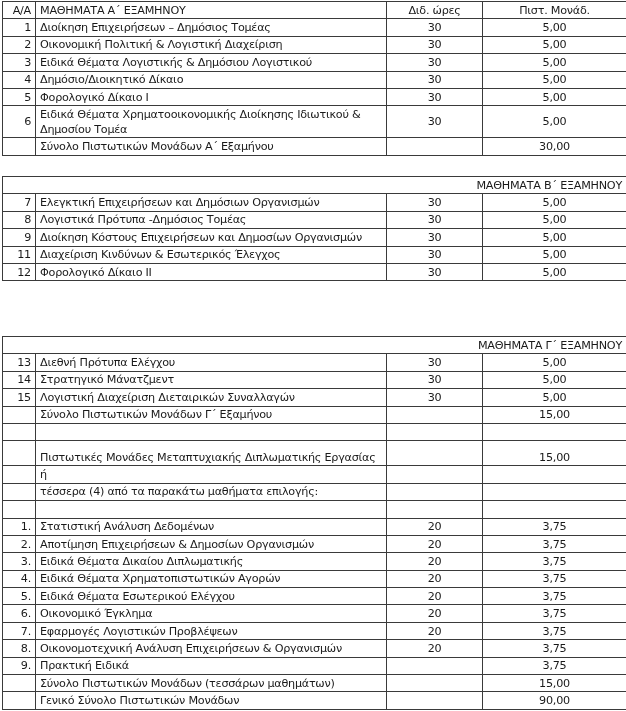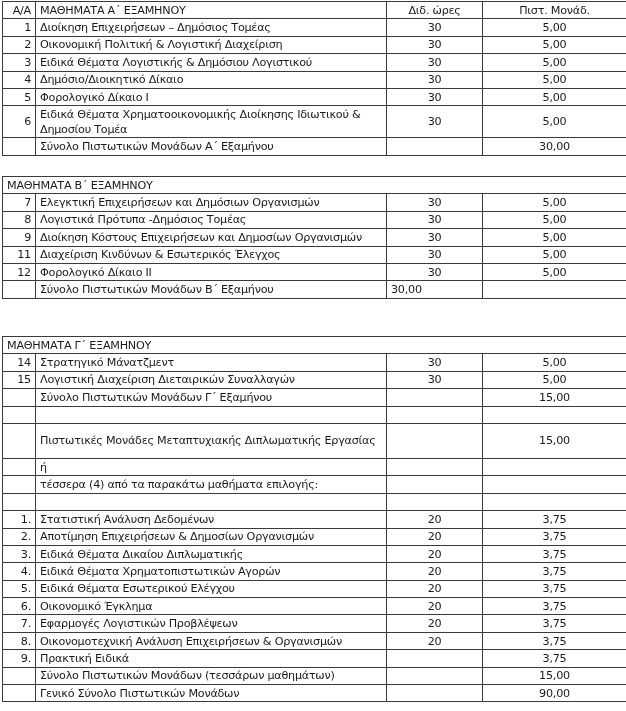--- a/index.html
+++ b/index.html
@@ -17,26 +17,26 @@
       line-height: 15px; white-space: nowrap; overflow: hidden;
       vertical-align: middle;
     }
     col.c-num { width: 33px; }
     col.c-course { width: 351px; }
     col.c-hours { width: 96px; }
     col.c-credits { width: 144px; }
     td.center { text-align: center; }
     td.num-center { text-align: right; padding: 0; }
     td.course { padding-left: 3px; }
-    td.section-head { text-align: left; }
+    td.section-head { text-align: right; }
     td.indent { padding-left: 15px; }
     td.hours-left { text-align: left; padding-left: 14px; }
     tr.tall td { height: 31px; }
     tr.tall td.course { white-space: normal; line-height: 15px; }
-    tr.mid td { height: 24px; vertical-align: bottom; padding-bottom: 10px; }
+    tr.mid td { height: 24px; vertical-align: bottom; padding-bottom: 0; }
     #t1 { top: 1px; }
     #t2 { top: 176px; }
     #t3 { top: 336px; }
   </style>
 </head>
 <body>
 
 <table class="grid" id="t1">
   <colgroup>
       <col class="c-num">
@@ -130,41 +130,41 @@
     <td class="course">Διαχείριση Κινδύνων &amp; Εσωτερικός Έλεγχος</td>
     <td class="center">30</td>
     <td class="center">5,00</td>
   </tr>
   <tr>
     <td class="num-center">12</td>
     <td class="course">Φορολογικό Δίκαιο ΙΙ</td>
     <td class="center">30</td>
     <td class="center">5,00</td>
   </tr>
-  <tr>
-    <td></td>
-    <td class="course indent">Σύνολο Πιστωτικών Μονάδων Β΄ Εξαμήνου</td>
-    <td class="hours-left">30,00</td>
-    <td class="center"></td>
-  </tr>
 </tbody>
   </table>
 
 <table class="grid" id="t3">
   <colgroup>
       <col class="c-num">
       <col class="c-course">
       <col class="c-hours">
       <col class="c-credits">
     </colgroup>
   <tbody>
       <tr>
     <td class="section-head" colspan="4">ΜΑΘΗΜΑΤΑ Γ΄ ΕΞΑΜΗΝΟΥ</td>
   </tr>
   <tr>
+    <td class="num-center">13</td>
+    <td class="course">Διεθνή Πρότυπα Ελέγχου</td>
+    <td class="center">30</td>
+    <td class="center">5,00</td>
+  </tr>
+  <tr>
     <td class="num-center">14</td>
     <td class="course">Στρατηγικό Μάνατζμεντ</td>
     <td class="center">30</td>
     <td class="center">5,00</td>
   </tr>
   <tr>
     <td class="num-center">15</td>
     <td class="course">Λογιστική Διαχείριση Διεταιρικών Συναλλαγών</td>
     <td class="center">30</td>
     <td class="center">5,00</td>

